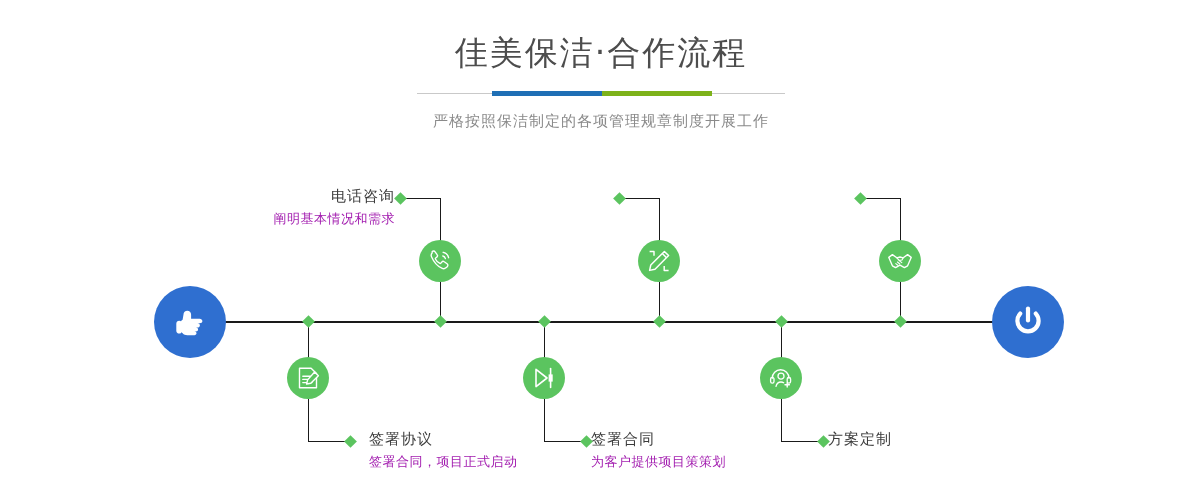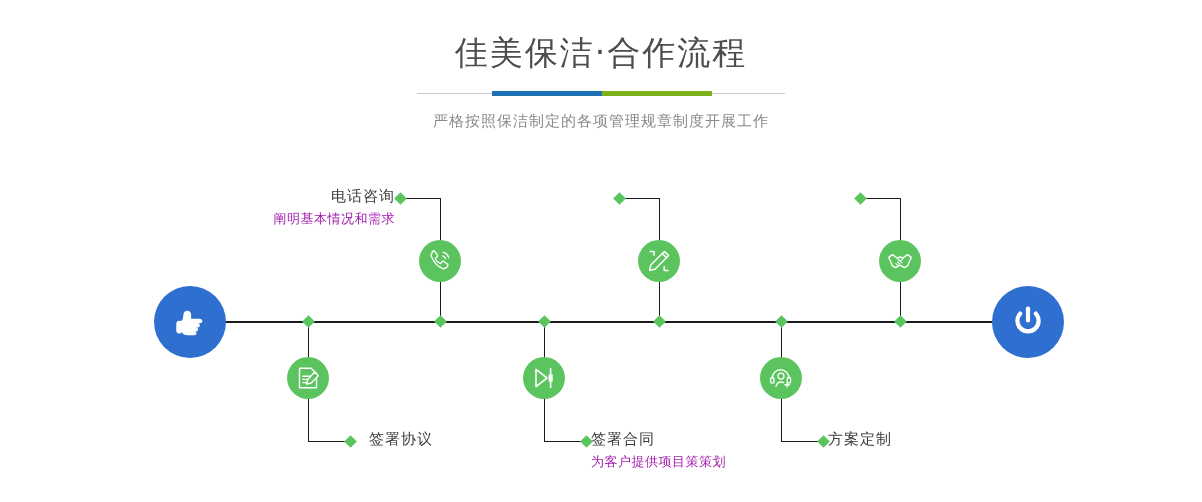--- a/index.html
+++ b/index.html
@@ -215,20 +215,21 @@
       <span>
         <svg width="26" height="26" viewBox="0 0 26 26" aria-hidden="true">
           <path d="M4.5 3.2h11.6l5.4 5.3v14.3H4.5z" fill="none" stroke="#ffffff" stroke-width="1.4" stroke-linejoin="round"></path>
           <path d="M7.8 11.2h7.6M7.8 14.4h9.2M7.8 17.6h9.2" stroke="#ffffff" stroke-width="1.4" stroke-linecap="round"></path>
           <path d="M19.6 7.0 L23.4 10.8 L15.8 18.2 L11.6 19.0 L12.6 14.9z" fill="#5bc45f" stroke="#ffffff" stroke-width="1.4" stroke-linejoin="round"></path>
         </svg>
       </span>
     </div>
     <div class="label bottom" style="left:369px; top:428px;">
       <div class="l-title">签署协议</div>
+      <div class="l-desc">签署合同，项目正式启动</div>
     </div>
 
     <div class="diamond" style="left:655px; top:317px;"></div>
     <div class="connector v" style="left:659px; top:198px; height:124px;"></div>
     <div class="connector h" style="left:619px; top:198px; width:41px;"></div>
     <div class="diamond" style="left:615px; top:194px;"></div>
     <div class="node-icon" style="left:638px; top:240px;">
       <span>
         <svg width="26" height="26" viewBox="0 0 26 26" aria-hidden="true">
           <path d="M18.4 3.4 L22.6 7.6 L9.0 21.2 L3.6 22.4 L4.8 17.0z" fill="none" stroke="#ffffff" stroke-width="1.45" stroke-linejoin="round"></path>

